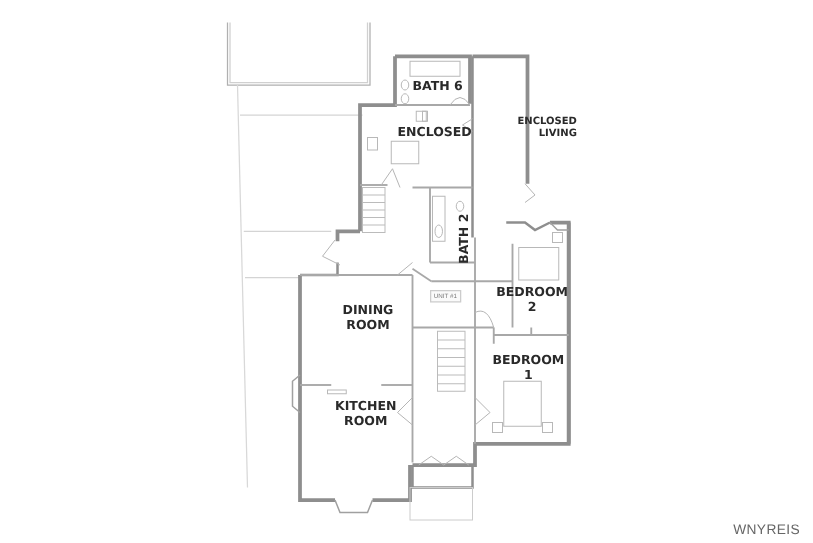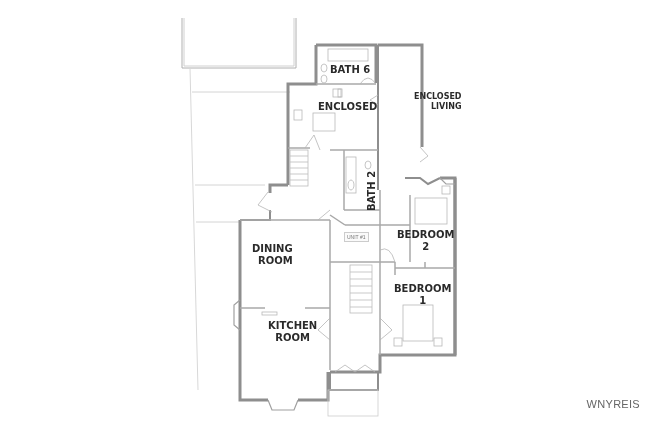--- a/index.html
+++ b/index.html
@@ -3,21 +3,21 @@
 <meta charset="utf-8">
 <style>
   html, body { margin: 0; padding: 0; background: #ffffff; }
   body { width: 650px; height: 434px; position: relative; overflow: hidden; font-family: "Liberation Sans", sans-serif; }
   #plan { position: absolute; left: 0; top: 0; width: 650px; height: 434px; }
   .room-label { position: absolute; font-family: "DejaVu Sans", sans-serif; font-weight: bold; color: #2a2a2a; text-align: center; line-height: 1.2; white-space: nowrap; }
   .lbl-lg { font-size: 10px; }
   .lbl-sm { font-size: 8px; text-align: right; margin-left: 32px; }
   .rot { transform: rotate(-90deg); transform-origin: center center; }
   .unit-tag { position: absolute; font-size: 5px; color: #777; border: 1px solid #ccc; padding: 1px 2px; background: #fafafa; }
-  .watermark { position: absolute; right: 10px; bottom: 24px; font-size: 11px; color: #666; letter-spacing: 0.3px; }
+  .watermark { position: absolute; right: 10px; bottom: 4px; font-size: 11px; color: #666; letter-spacing: 0.3px; }
 </style>
 </head>
 <body>
 
 <svg id="plan" viewBox="0 0 650 434" xmlns="http://www.w3.org/2000/svg">
   <g fill="none" stroke="#b0b0b0" stroke-width="1">
 
     <path d="M182 18 L182 68 L296 68 L296 18"></path>
     <path d="M184 18 L184 66 L294 66 L294 18" stroke="#d0d0d0"></path>
 
@@ -127,21 +127,21 @@
   <rect x="328" y="390" width="50" height="26" fill="none" stroke="#cccccc" stroke-width="0.8"></rect>
 </svg>
 
 <div class="room-label lbl-lg" style="left:330px; top:64px;">BATH 6</div>
 <div class="room-label lbl-lg" style="left:318px; top:101px;">ENCLOSED</div>
 <div class="room-label lbl-sm" style="left:382px; top:92px;">
   <div>ENCLOSED</div>
   <div>LIVING</div>
 </div>
 <div class="room-label lbl-lg rot" style="left:352px; top:185px;">BATH 2</div>
-<div class="room-label lbl-lg" style="left:252px; top:243px;text-align:right;">
+<div class="room-label lbl-lg" style="left:274px; top:243px;">
   <div>DINING</div>
   <div>ROOM</div>
 </div>
 <div class="room-label lbl-lg" style="left:397px; top:229px;">
   <div>BEDROOM</div>
   <div>2</div>
 </div>
 <div class="room-label lbl-lg" style="left:394px; top:283px;">
   <div>BEDROOM</div>
   <div>1</div>

